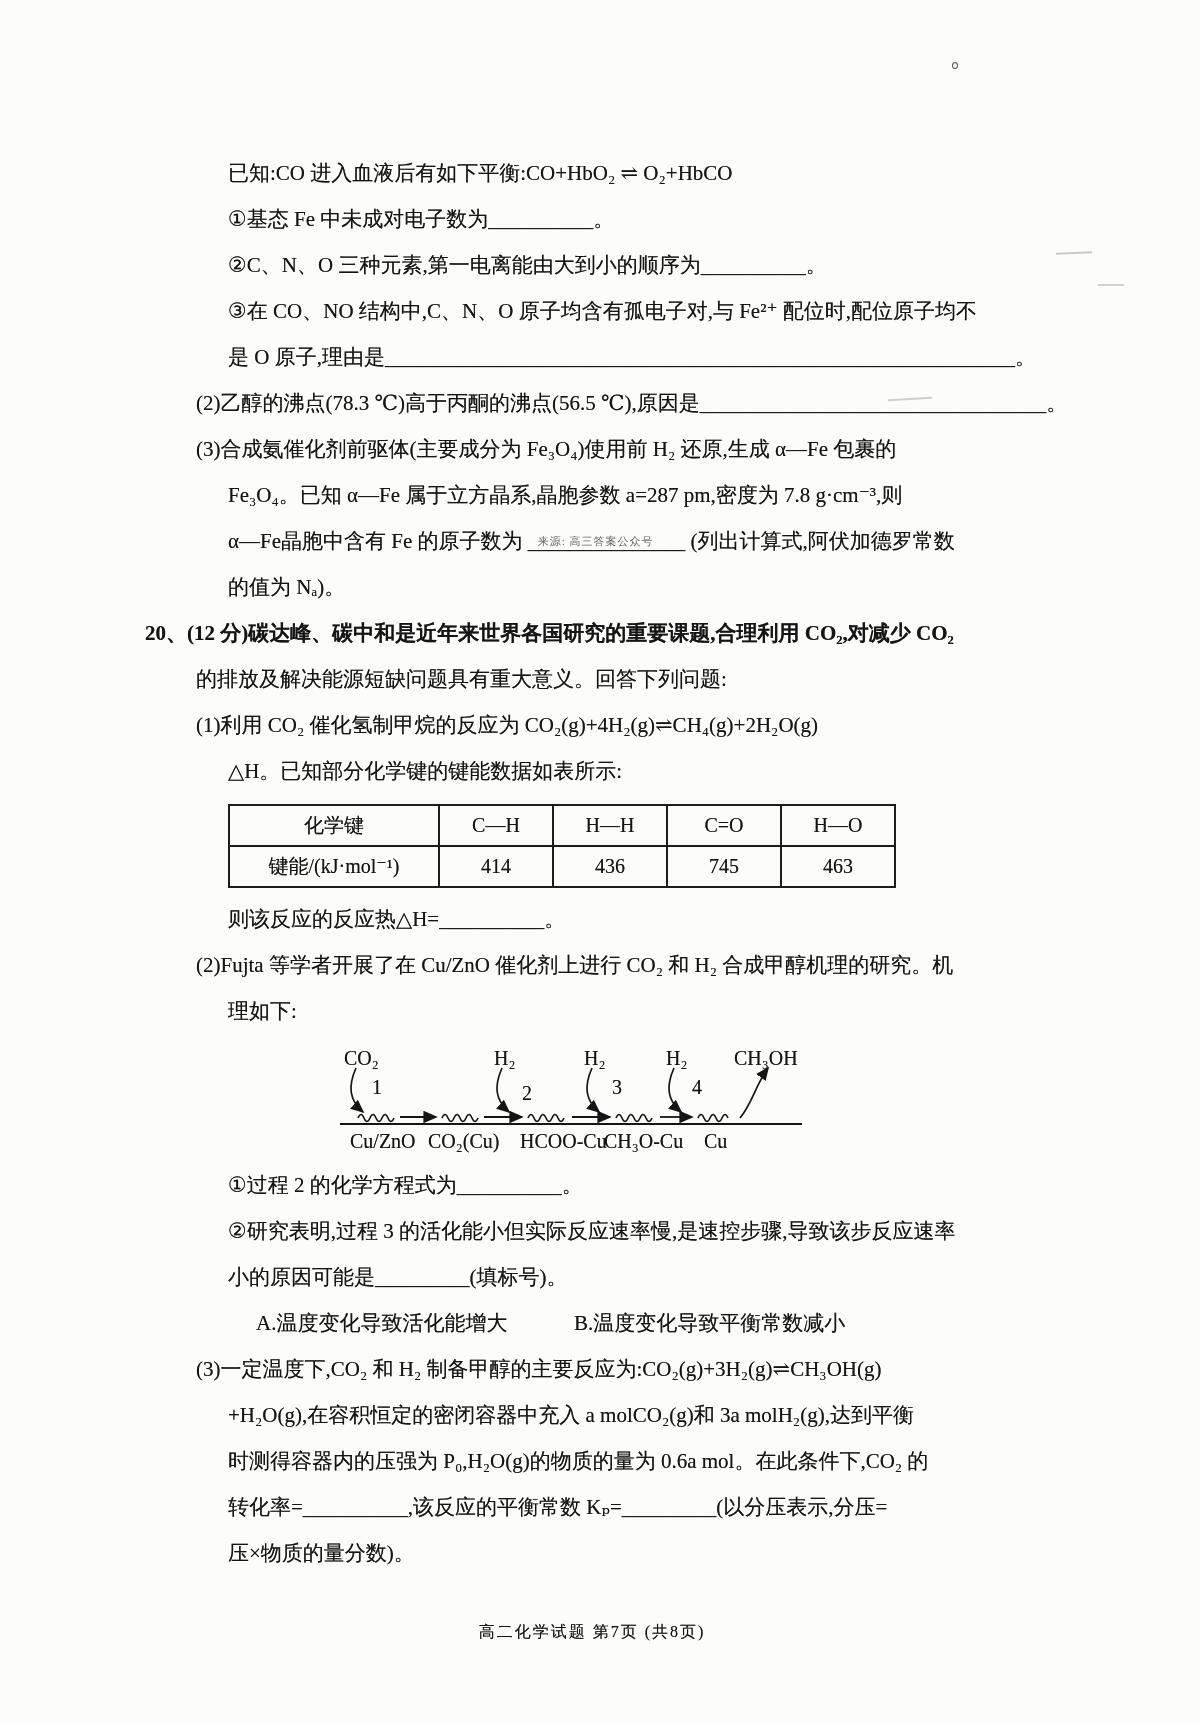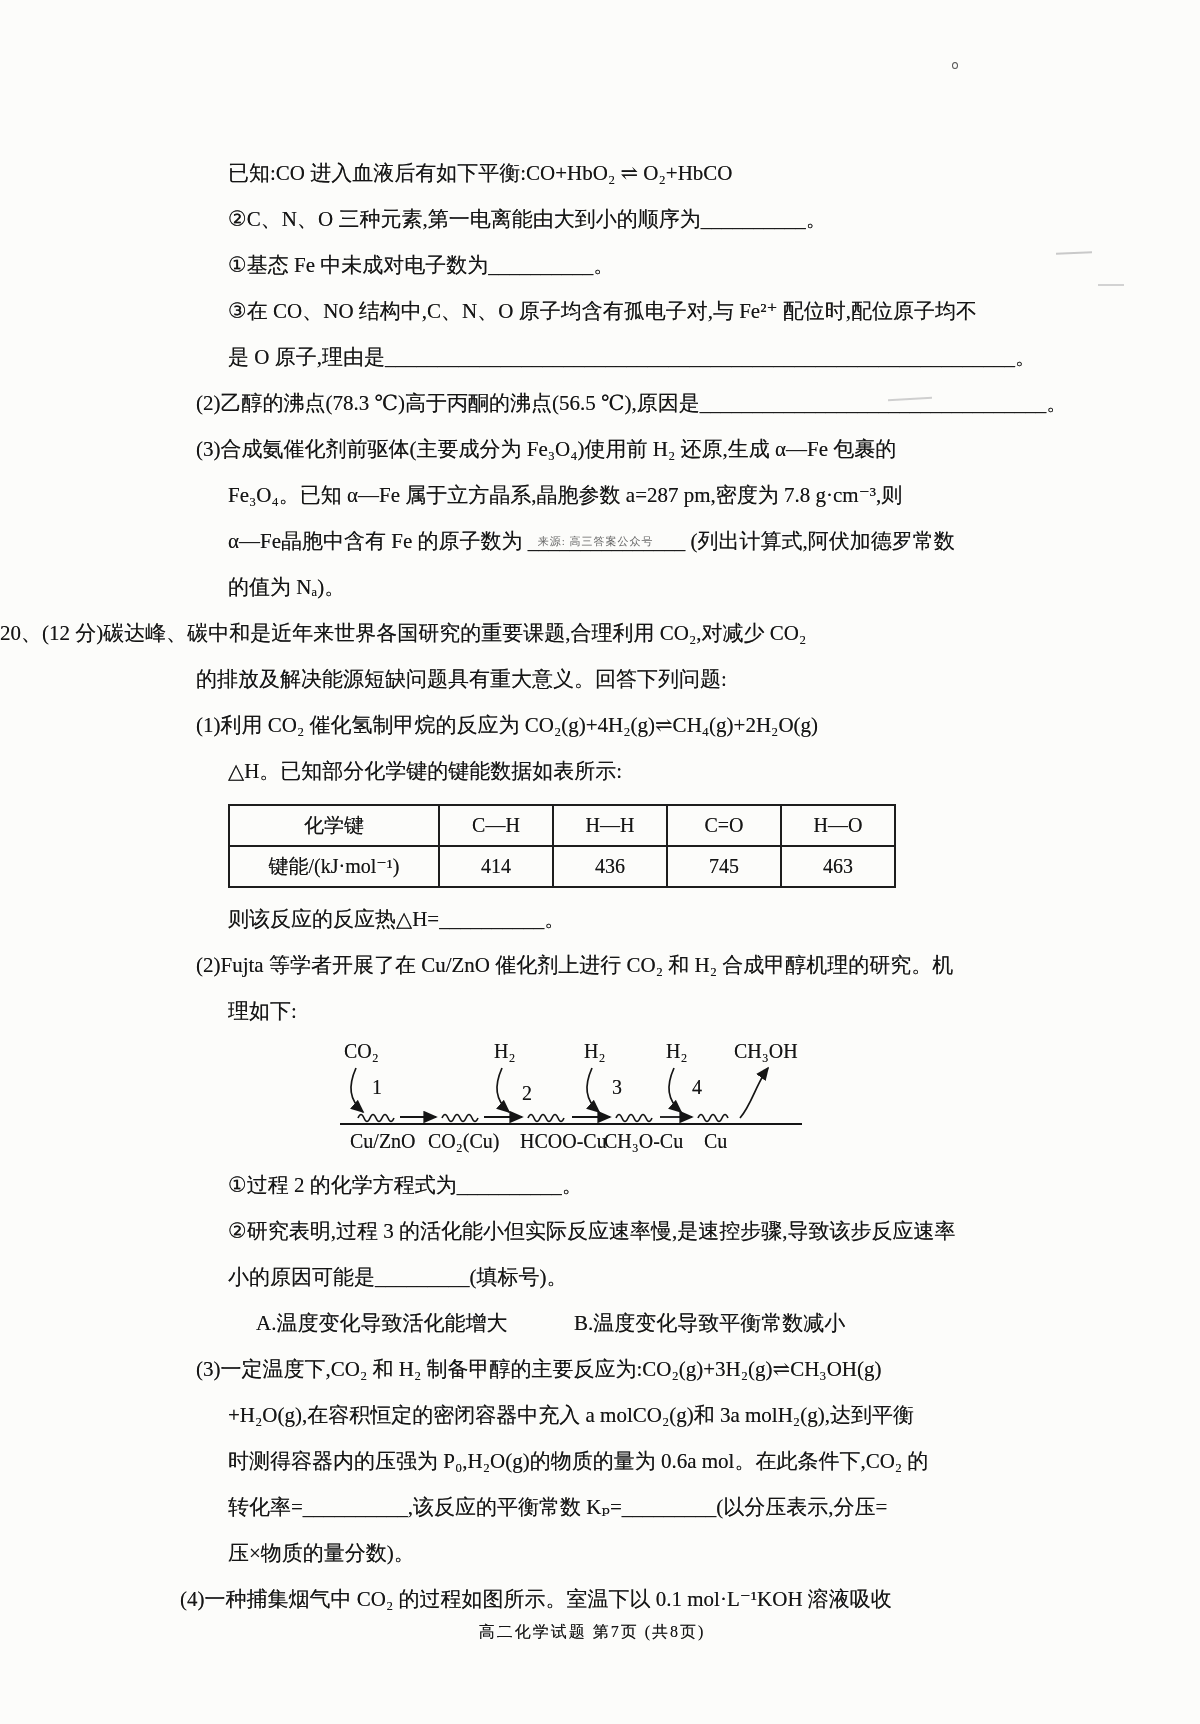--- a/index.html
+++ b/index.html
@@ -6,21 +6,21 @@
   .page{
     position:relative;width:1200px;height:1724px;background:#fcfcfa;color:#151515;
     font-family:"Liberation Serif","DejaVu Serif","DejaVu Sans",serif;
     font-size:21px;overflow:hidden;
     text-shadow:0 0 0.5px rgba(0,0,0,.55);
   }
   .doc{position:absolute;top:150px;left:0;width:1200px;}
   .line{line-height:46px;white-space:nowrap;}
   .ind-a{margin-left:228px;}
   .ind-b{margin-left:196px;}
-  .ind-q{}
+  .ind-q{margin-left:145px;font-weight:bold;}
   .ind-opt{margin-left:256px;}
   .ind-p4{margin-left:180px;}
   .opt-left{display:inline-block;width:318px;}
   
   .bond-table{border-collapse:collapse;margin:10px 0 8px 228px;padding-left:41px;}
   .bond-table td{
     border:2px solid #1d1d1d;text-align:center;vertical-align:middle;
     font-size:20px;padding:0;
   }
   .bond-table .c0{width:208px;}
@@ -32,21 +32,21 @@
     position:absolute;top:2px;left:10px;font-size:11px;color:#666;
     letter-spacing:1px;line-height:11px;text-shadow:none;white-space:nowrap;margin-top:16px;
   }
   
   .mech{
     position:relative;width:480px;height:122px;margin:4px 0 2px 336px;
     font-size:20px;line-height:22px;
   }
   .mech svg{position:absolute;left:0;top:0;}
   .m-top,.m-num,.m-bot{position:absolute;white-space:nowrap;}
-  .m-top{top:2px;}
+  .m-top{top:9px;}
   .m-bot{top:92px;}
   .m-num{font-size:20px;}
   
   .footer{
     position:absolute;top:1622px;left:0;width:1184px;text-align:center;
     font-size:16px;letter-spacing:2px;
   }
   
   .dot-artifact{position:absolute;left:952px;top:62px;width:4px;height:5px;border:1px solid #555;border-radius:50%;}
   .dash-artifact1{position:absolute;left:1056px;top:252px;width:36px;height:2px;background:#c9c9c9;transform:rotate(-2deg);}
@@ -59,22 +59,22 @@
 <div class="page">
 
   <span class="dot-artifact"></span>
   <span class="dash-artifact1"></span>
   <span class="dash-artifact2"></span>
   <span class="dash-artifact3"></span>
 
   <div class="doc">
 
     <div class="line ind-a">已知:CO 进入血液后有如下平衡:CO+HbO₂ ⇌ O₂+HbCO</div>
+    <div class="line ind-a">①基态 Fe 中未成对电子数为__________。</div>
     <div class="line ind-a">②C、N、O 三种元素,第一电离能由大到小的顺序为__________。</div>
-    <div class="line ind-a">①基态 Fe 中未成对电子数为__________。</div>
     <div class="line ind-a">③在 CO、NO 结构中,C、N、O 原子均含有孤电子对,与 Fe²⁺ 配位时,配位原子均不</div>
     <div class="line ind-a">是 O 原子,理由是____________________________________________________________。</div>
     <div class="line ind-b">(2)乙醇的沸点(78.3 ℃)高于丙酮的沸点(56.5 ℃),原因是_________________________________。</div>
     <div class="line ind-b">(3)合成氨催化剂前驱体(主要成分为 Fe₃O₄)使用前 H₂ 还原,生成 α—Fe 包裹的</div>
     <div class="line ind-a">Fe₃O₄。已知 α—Fe 属于立方晶系,晶胞参数 a=287 pm,密度为 7.8 g·cm⁻³,则</div>
 
     <div class="line ind-a">
       <span>α—Fe晶胞中含有 Fe 的原子数为</span>
       <span class="wm-blank"><span class="wm">来源: 高三答案公众号</span><span>_______________</span></span>
       <span>(列出计算式,阿伏加德罗常数</span>
@@ -160,19 +160,18 @@
 
     <div class="line ind-opt">
       <span class="opt-left">A.温度变化导致活化能增大</span><span>B.温度变化导致平衡常数减小</span>
     </div>
 
     <div class="line ind-b">(3)一定温度下,CO₂ 和 H₂ 制备甲醇的主要反应为:CO₂(g)+3H₂(g)⇌CH₃OH(g)</div>
     <div class="line ind-a">+H₂O(g),在容积恒定的密闭容器中充入 a molCO₂(g)和 3a molH₂(g),达到平衡</div>
     <div class="line ind-a">时测得容器内的压强为 P₀,H₂O(g)的物质的量为 0.6a mol。在此条件下,CO₂ 的</div>
     <div class="line ind-a">转化率=__________,该反应的平衡常数 Kₚ=_________(以分压表示,分压=</div>
     <div class="line ind-a">压×物质的量分数)。</div>
-    <div class="line ind-p4">(4)一种捕集烟气中 CO₂ 的过程如图所示。室温下以 0.1 mol·L⁻¹KOH 溶液吸收</div>
 
   </div>
 
   <div class="footer">高二化学试题  第7页  (共8页)</div>
 
 </div>
 
 </body></html>

